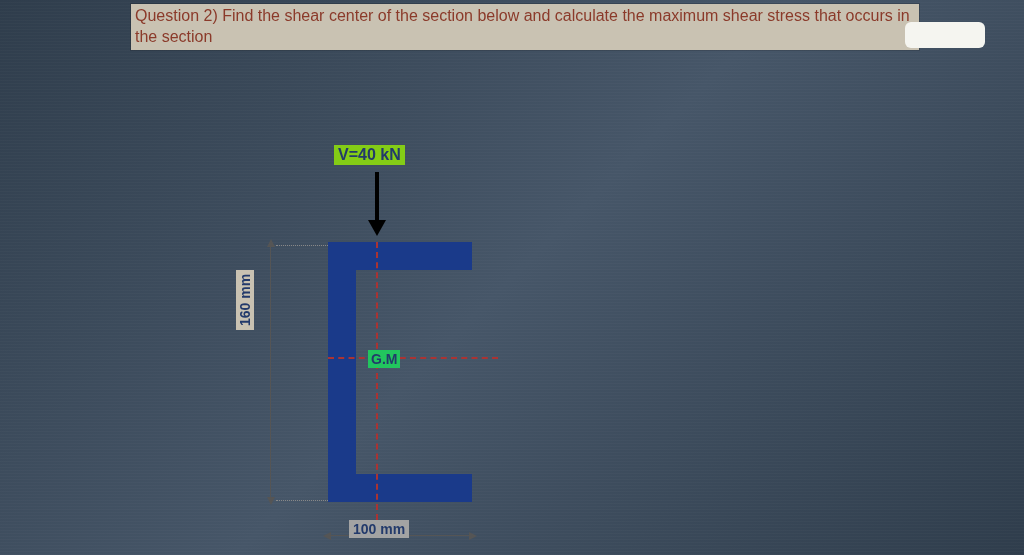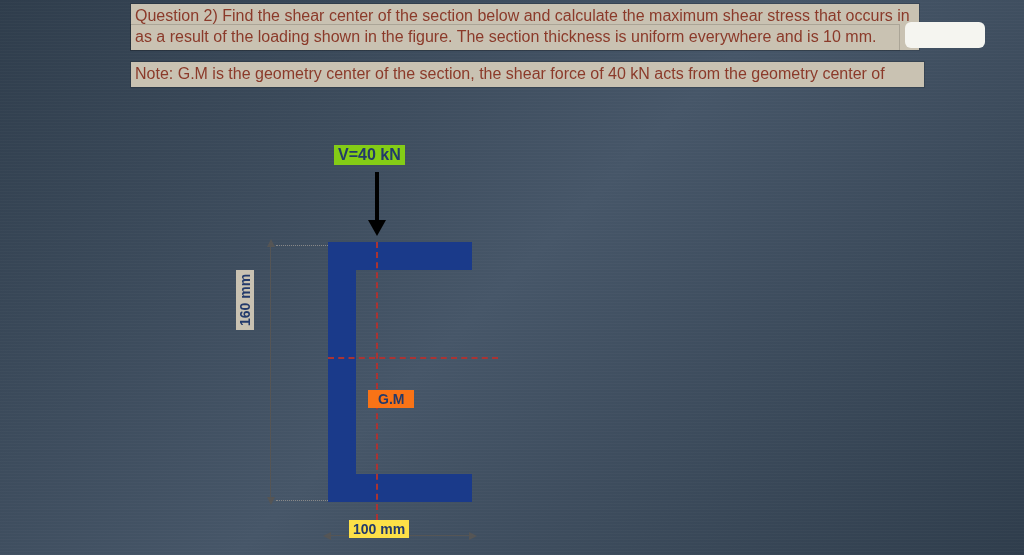--- a/index.html
+++ b/index.html
@@ -54,32 +54,31 @@
     background: #84cc16;
     color: #233a6b;
     font-weight: bold;
     font-size: 16px;
     padding: 1px 4px;
   }
   .gm-label {
     position: absolute;
     left: 368px;
     top: 350px;
-    background: #f97316;
+    background: #22c55e;
     color: #233a6b;
     font-weight: bold;
     font-size: 14px;
-    padding: 1px 10px;
-    margin-top: 40px;
+    padding: 1px 3px;
   }
   .dim-bottom {
     position: absolute;
     left: 349px;
     top: 520px;
-    background: #fde047;
+    background: #a3a3a3;
     color: #233a6b;
     font-weight: bold;
     font-size: 14px;
     padding: 1px 4px;
   }
   .dim-left-wrap {
     position: absolute;
     left: 236px;
     top: 330px;
     transform: rotate(-90deg);
@@ -212,24 +211,22 @@
   }
   .ext-top   { left: 276px; top: 245px; width: 52px; }
   .ext-botL  { left: 276px; top: 500px; width: 52px; }
 </style>
 </head>
 <body>
 
 <div class="content">
 
   <div class="text-block tb1">Question 2) Find the shear center of the section below and calculate the maximum shear stress that occurs in the section</div>
-  <div class="text-block tb2">as a result of the loading shown in the figure. The section thickness is uniform everywhere and is 10 mm.</div>
   <div class="white-blob"></div>
 
-  <div class="text-block tb3">Note: G.M is the geometry center of the section, the shear force of 40 kN acts from the geometry center of</div>
 
   <div class="force-label">V=40 kN</div>
   <div class="force-arrow"></div>
 
   <div class="dim-left-line"></div>
   <div class="ext-line ext-top"></div>
   <div class="ext-line ext-botL"></div>
   <div class="dim-left-wrap">160 mm</div>
 
   <div class="c-shape">

